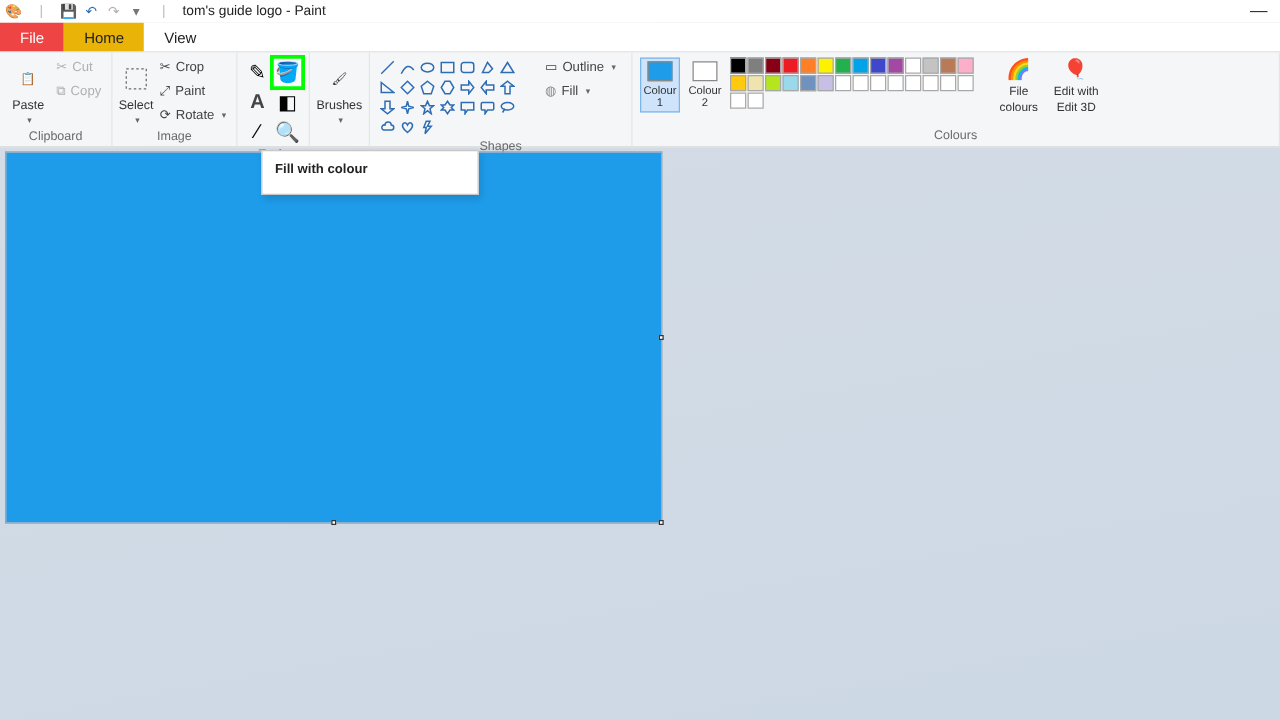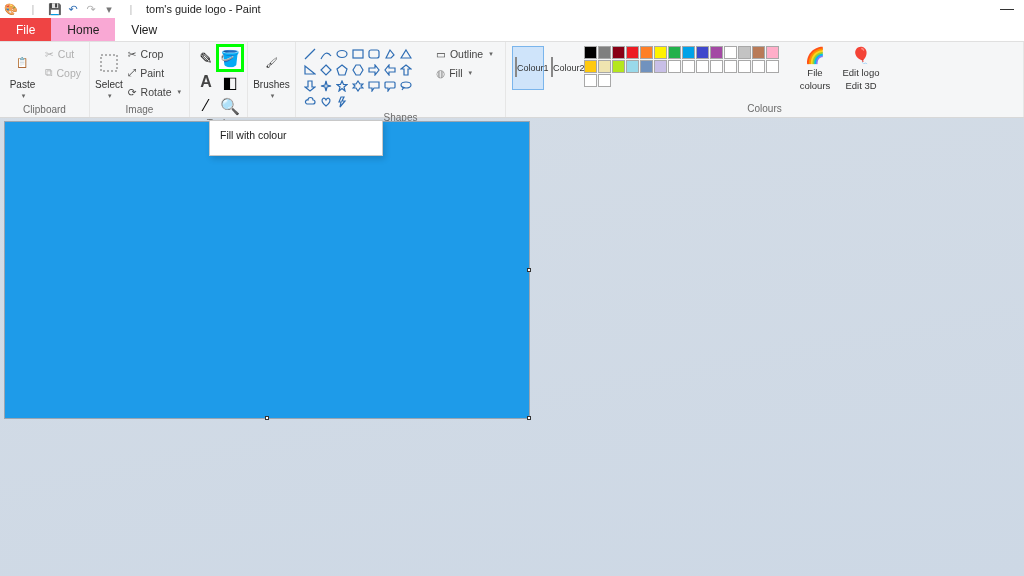--- a/index.html
+++ b/index.html
@@ -5,48 +5,48 @@
 * { box-sizing: border-box; margin: 0; padding: 0; font-family: "Segoe UI", Tahoma, sans-serif; }
 body { width: 1024px; height: 576px; overflow: hidden; background: linear-gradient(170deg, #d5dde6 0%, #cdd8e5 100%); position: relative; }
 .titlebar { height: 18px; background: #fff; display: flex; align-items: center; padding: 0 4px; font-size: 11px; color: #222; position: relative; }
 .title-icons { display: flex; align-items: center; gap: 4px; }
 .title-icons span { display: inline-flex; width: 14px; height: 14px; align-items: center; justify-content: center; }
 .title-sep { color: #bbb; margin: 0 4px; }
 .win-minimize { position: absolute; right: 10px; top: 0; font-size: 14px; color: #333; }
 .menubar { height: 24px; background: #fff; display: flex; border-bottom: 1px solid #e0e0e0; }
 .menu-tab { padding: 0 16px; display: flex; align-items: center; font-size: 12px; color: #222; cursor: pointer; }
 .menu-tab.file { background: #ef4444; color: #fff; }
-.menu-tab.active { background: #f9a8d4; }
+.menu-tab.active { background: #eab308; }
 .ribbon { height: 76px; background: #f5f6f7; display: flex; border-bottom: 1px solid #d8d8d8; }
 .group { display: flex; flex-direction: column; padding: 2px 4px; border-right: 1px solid #e6e6e6; }
 .group-body { flex: 1; display: flex; align-items: flex-start; }
 .group-label { text-align: center; font-size: 10px; color: #6a6a6a; padding-bottom: 1px; }
 .big-btn { display: flex; flex-direction: column; align-items: center; justify-content: center; width: 44px; height: 60px; font-size: 10px; color: #333; gap: 2px; }
 .icon-box { width: 28px; height: 28px; display: flex; align-items: center; justify-content: center; }
 .small-row { display: flex; flex-direction: column; gap: 0; }
 .small-btn { display: flex; align-items: center; gap: 4px; font-size: 10.5px; color: #444; padding: 2px 4px; height: 19px; }
 .small-btn.disabled { color: #b0b0b0; }
 .caret::after { content: "▾"; font-size: 7px; margin-left: 2px; color: #666; }
 .tool-grid { display: flex; flex-wrap: wrap; width: 50px; padding-top: 2px; }
 .tool-cell { width: 22px; height: 22px; display: flex; align-items: center; justify-content: center; margin: 1px; }
 .tool-highlight { border: 3px solid #00ff00; width: 28px; height: 28px; margin: -2px; background: #ffffffaa; }
 .shapes-panel { display: flex; }
 .shapes-grid { display: flex; flex-wrap: wrap; width: 128px; padding: 2px; }
 .shape-cell { width: 16px; height: 16px; display: flex; align-items: center; justify-content: center; color: #2e6db4; }
 .shape-cell svg { stroke: #2e6db4; fill: none; stroke-width: 1.2; }
 .shapes-opts { display: flex; flex-direction: column; margin-left: 4px; }
-.color-big { width: 32px; height: 44px; display: flex; flex-direction: row; align-items: center; font-size: 9px; color: #333; margin: 2px; padding: 2px; border: 1px solid transparent; }
+.color-big { width: 32px; height: 44px; display: flex; flex-direction: column; align-items: center; font-size: 9px; color: #333; margin: 2px; padding: 2px; border: 1px solid transparent; }
 .color-big.selected { background: #cfe4fa; border: 1px solid #7ab5ec; }
 .color-big .sw { width: 20px; height: 20px; border: 1px solid #888; margin-bottom: 2px; }
 .palette { display: flex; flex-wrap: wrap; width: 210px; padding: 2px; gap: 1px; }
 .swatch { width: 13px; height: 13px; border: 1px solid #a8a8a8; }
 .edit-colors, .paint3d { display: flex; flex-direction: column; align-items: center; width: 46px; font-size: 9.5px; color: #333; text-align: center; gap: 2px; padding-top: 2px; }
 .canvas { position: absolute; left: 5px; top: 122px; width: 524px; height: 296px; background: #1e9be9; outline: 1px solid #9aa5b1; }
 .tooltip { position: absolute; left: 209px; top: 120px; width: 174px; background: #fff; border: 1px solid #c8c8c8; box-shadow: 2px 3px 6px rgba(0,0,0,0.15); padding: 8px 10px; font-size: 10.5px; color: #444; }
-.tooltip .tt-title { font-weight: 400; color: #222; margin-bottom: 6px; }
+.tooltip .tt-title { font-weight: 700; color: #222; margin-bottom: 6px; }
 .dot-handle { position: absolute; width: 4px; height: 4px; background: #fff; border: 1px solid #333; }
 </style>
 </head>
 <body>
 
 <div class="titlebar">
   <div class="title-icons">
     <span>🎨</span>
     <span class="title-sep">|</span>
     <span style="color:#2e6db4">💾</span>
@@ -337,21 +337,21 @@
           <div class="swatch" style="background: rgb(255, 255, 255);"></div>
           <div class="swatch" style="background: rgb(255, 255, 255);"></div>
         </div>
       <div class="edit-colors">
         <span style="font-size:16px">🌈</span>
         <span>File</span>
         <span>colours</span>
       </div>
       <div class="paint3d">
         <span style="font-size:16px">🎈</span>
-        <span>Edit logo</span>
+        <span>Edit with</span>
         <span>Edit 3D</span>
       </div>
     </div>
     <div class="group-label">Colours</div>
   </div>
 
 </div>
 
 <div class="canvas" id="canvas" style="background: rgb(30, 155, 233);"></div>
 <div class="dot-handle" style="left:527px; top:268px"></div>

